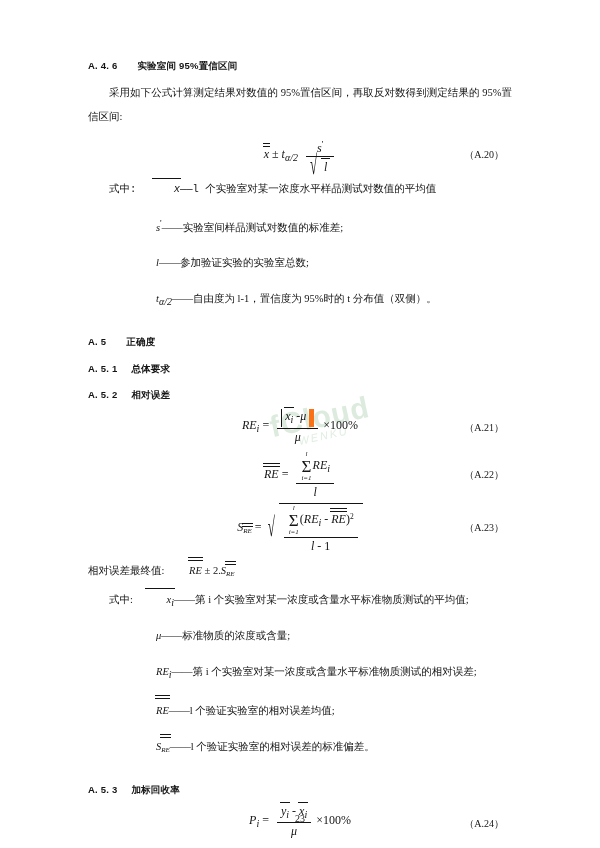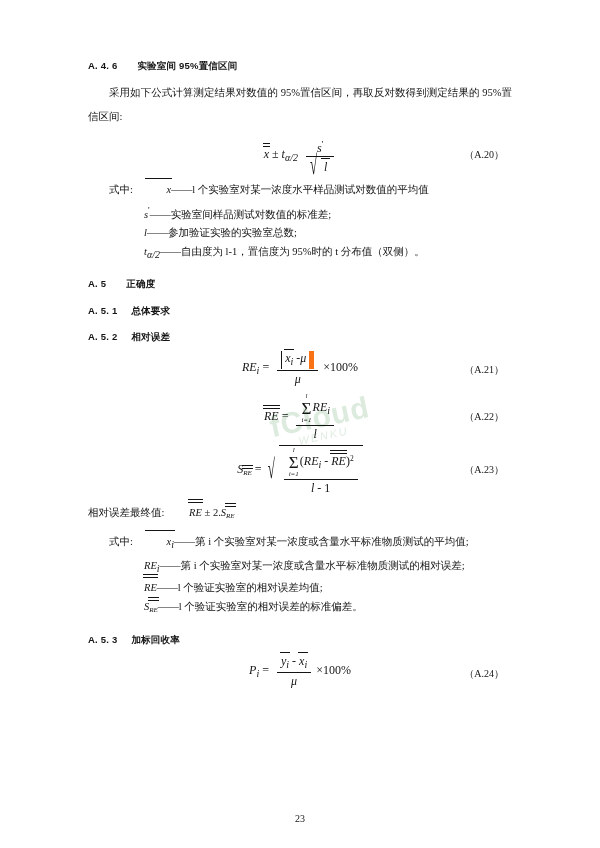--- a/index.html
+++ b/index.html
@@ -160,22 +160,22 @@
     line-height:1;
     margin:0 1px;
   }
   .sigma .lim { display:block; font-size:7px; font-style:italic; }
   .sigma .big { display:block; font-size:17px; }
 
   
   .deflist { margin:6px 0 4px 0; }
   .defline {
     font-size:10.5px;
-    line-height:19px;
-    margin:0;
+    line-height:24px;
+    margin:12px;
     padding-left:56px;
     text-indent:0;
     font-family:Liberation Serif, serif;
   }
 
   .note-line { font-size:10.5px; line-height:19px; margin:0 0 2px 0; }
 
   .pagenum {
     position:absolute;
     left:0; right:0;
@@ -207,21 +207,21 @@
       <span class="ovl dbar"><span class="mi">x</span></span><span>&nbsp;±&nbsp;</span><span class="mi">t</span><span class="sub">α/2</span>&nbsp;
       <span class="frac">
         <span class="top"><span class="mi">s</span><span class="prime">'</span></span>
         <span class="bot"><span class="sqrt"><span class="rad"><span class="mi">l</span></span></span></span>
       </span>
     </div>
     <div class="fnum">（A.20）</div>
   </div>
 
   <div class="deflist">
-    <div class="note-line" style="text-indent:21px;">
+    <div class="note-line" style="text-indent:21px;font-family:Liberation Mono, monospace;">
       <span>式中:</span>
       <span class="ovl bar" style="margin-left:10px;"><span class="mi">x</span></span>——<span>l 个实验室对某一浓度水平样品测试对数值的平均值</span>
     </div>
     <div class="defline">
       <span class="mi">s</span><span class="prime">'</span>——<span>实验室间样品测试对数值的标准差;</span>
     </div>
     <div class="defline">
       <span class="mi">l</span>——<span>参加验证实验的实验室总数;</span>
     </div>
     <div class="defline">
@@ -294,20 +294,23 @@
       <span class="ovl dbar"><span class="mi">RE</span></span> ± 2.<span class="mi">S</span><span class="sub" style="font-size:7px;"><span class="ovl dbar"><span class="mi">RE</span></span></span>
     </span>
   </div>
 
   <div class="deflist">
     <div class="note-line" style="text-indent:21px;">
       <span>式中:</span>
       <span style="margin-left:10px;"><span class="ovl bar"><span class="mi">x</span><span class="sub">i</span></span></span>——<span>第 i 个实验室对某一浓度或含量水平标准物质测试的平均值;</span>
     </div>
     <div class="defline">
+      <span class="mi">μ</span>——<span>标准物质的浓度或含量;</span>
+    </div>
+    <div class="defline">
       <span class="mi">RE</span><span class="sub">i</span>——<span>第 i 个实验室对某一浓度或含量水平标准物质测试的相对误差;</span>
     </div>
     <div class="defline">
       <span class="ovl dbar"><span class="mi">RE</span></span>——<span>l 个验证实验室的相对误差均值;</span>
     </div>
     <div class="defline">
       <span class="mi">S</span><span class="sub" style="font-size:7px;"><span class="ovl dbar"><span class="mi">RE</span></span></span>——<span>l 个验证实验室的相对误差的标准偏差。</span>
     </div>
   </div>
 

